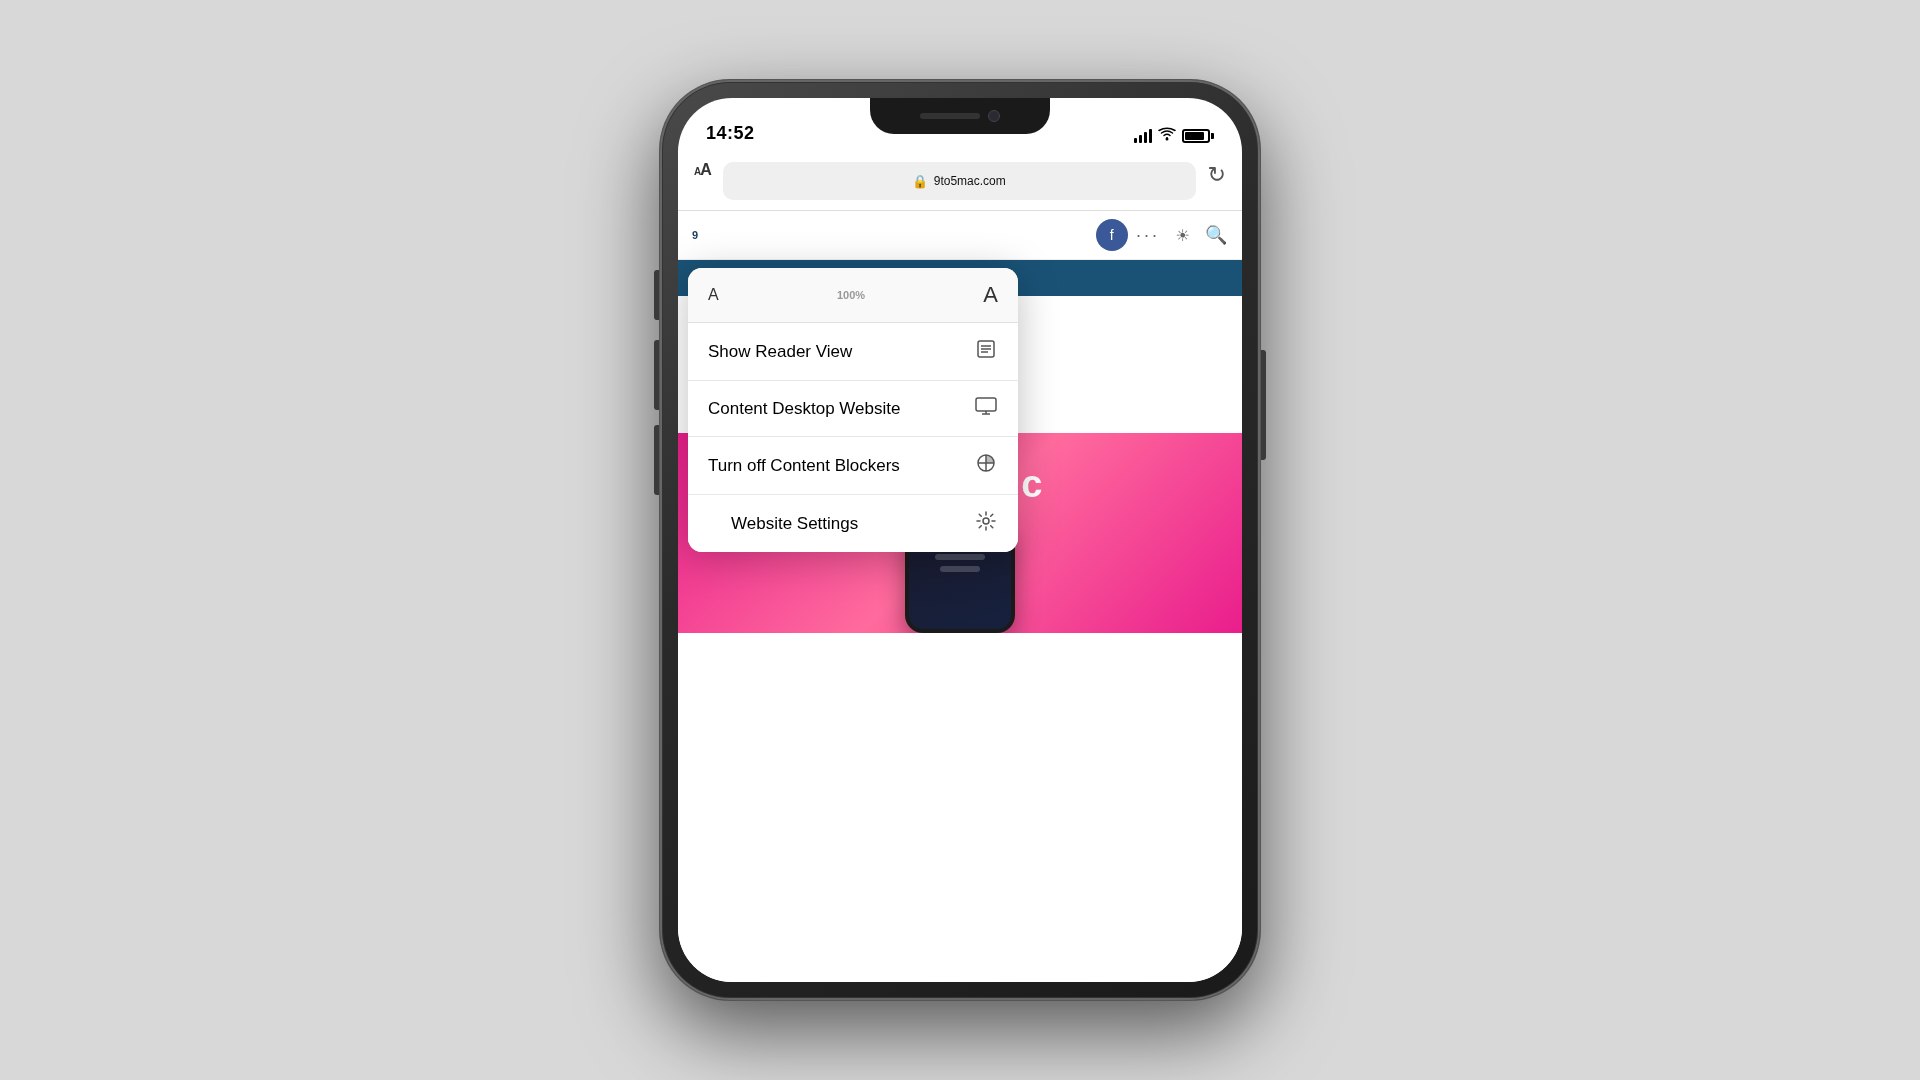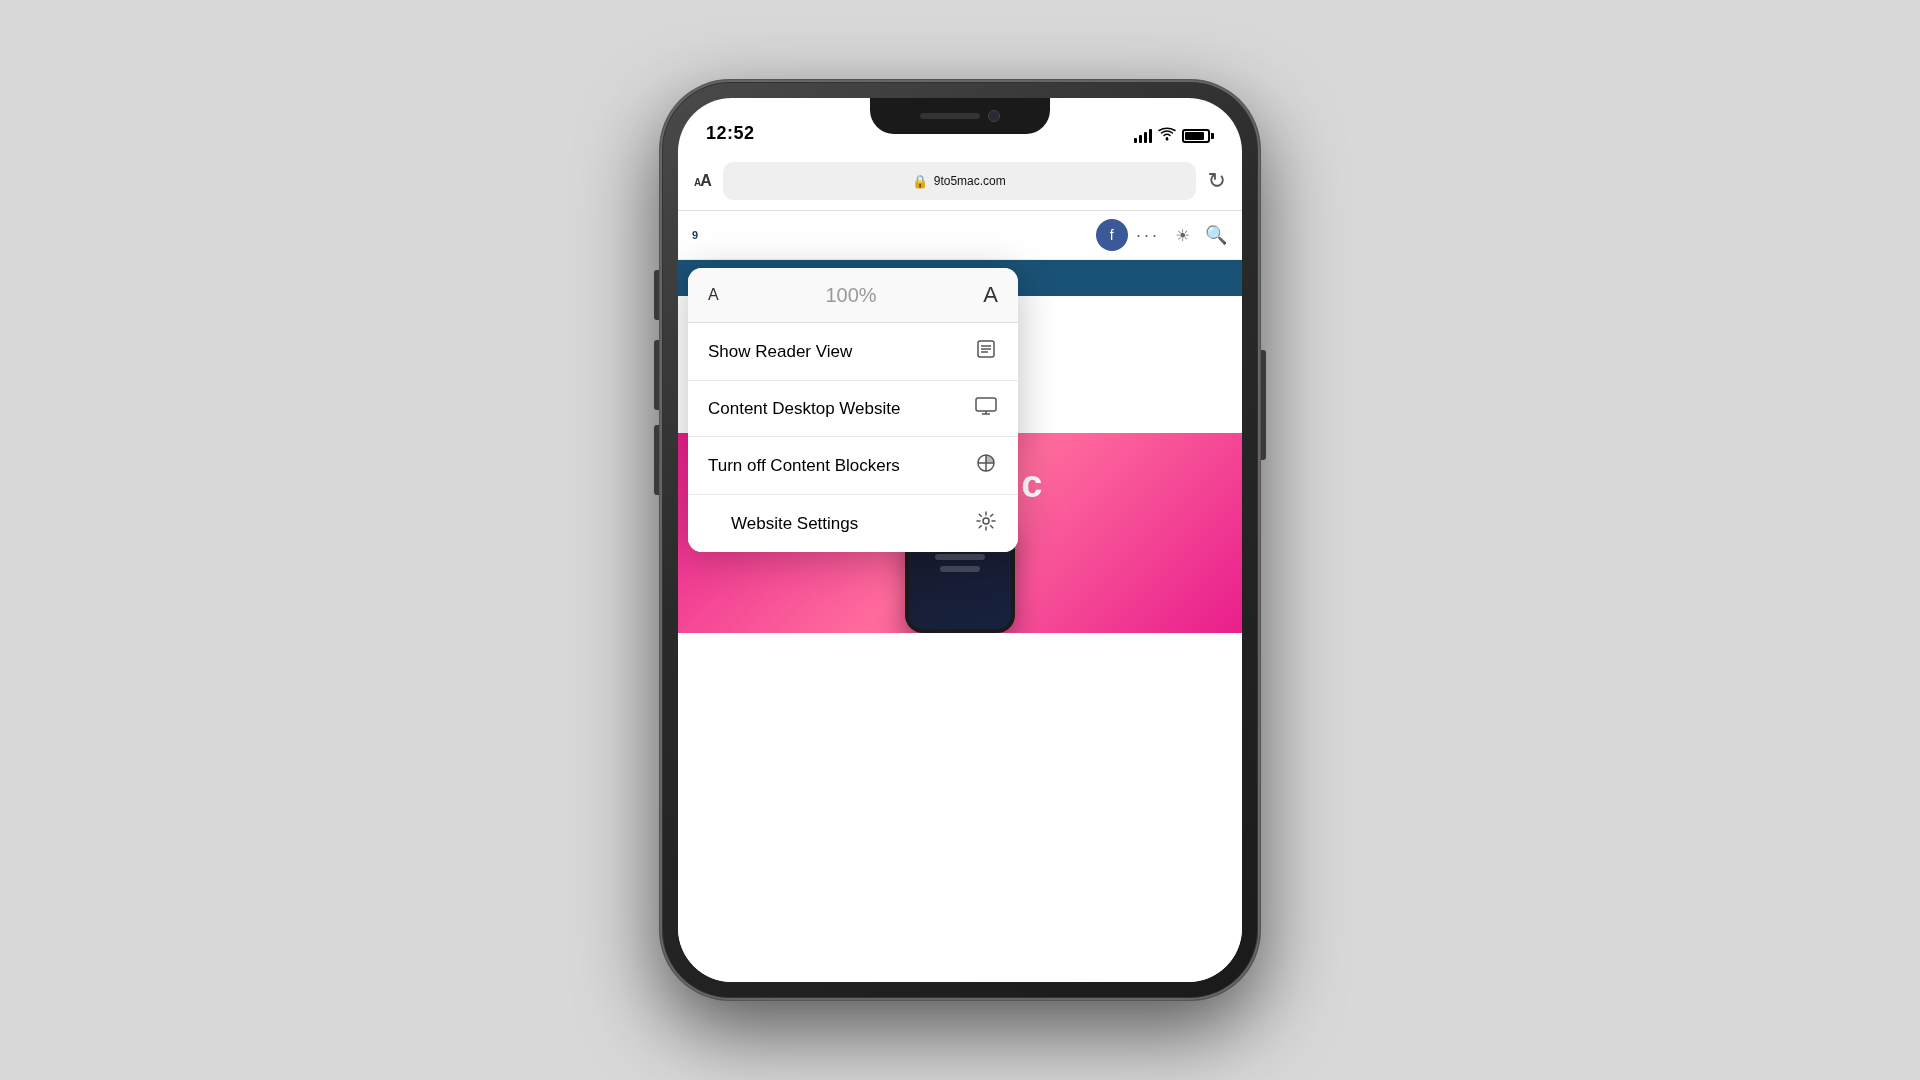--- a/index.html
+++ b/index.html
@@ -295,23 +295,23 @@
       padding: 14px 20px;
       border-bottom: 1px solid #e0e0e0;
       background: #f9f9f9;
     }
     .font-small {
       font-size: 16px;
       color: #333;
       font-weight: 500;
     }
     .font-pct {
-      font-size: 20px;
+      font-size: 11px;
       color: #999;
-      font-weight: 400;
+      font-weight: 700;
       text-align: right;
     }
     .font-large {
       font-size: 22px;
       color: #333;
       font-weight: 500;
     }
 
     
     .menu-item {
@@ -375,21 +375,20 @@
       box-shadow: 0 6px 40px rgba(0,0,0,0.25);
       z-index: 200;
       overflow: hidden;
     }
 
     
     .addr-bar-container {
       background: #fff;
       padding: 10px 16px;
       display: flex;
-      align-items: center;
       gap: 12px;
       border-bottom: 1px solid #ddd;
     }
     .aa-text {
       font-size: 12px;
       font-weight: 600;
       color: #333;
       letter-spacing: -1px;
       line-height: 1;
     }
@@ -431,21 +430,21 @@
   </div>
 
   <div class="phone-screen">
 
     <div class="notch">
       <div class="notch-speaker"></div>
       <div class="notch-camera"></div>
     </div>
 
     <div class="status-bar">
-      <span class="status-time">12:52</span>
+      <span class="status-time">14:52</span>
       <div class="status-icons">
         <div class="signal-bars">
           <div class="signal-bar" style="width:3px;height:5px;"></div>
           <div class="signal-bar" style="width:3px;height:8px;"></div>
           <div class="signal-bar" style="width:3px;height:11px;"></div>
           <div class="signal-bar" style="width:3px;height:14px;"></div>
         </div>
         <span class="wifi-icon">
           <svg width="18" height="14" viewBox="0 0 18 14">
             <path d="M9 11 C9 11 9 11 9 11" stroke="#000" stroke-width="2" stroke-linecap="round"></path>

